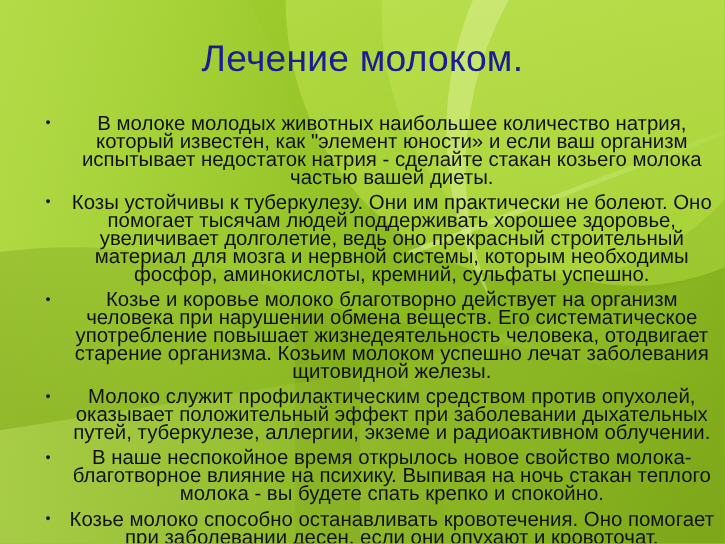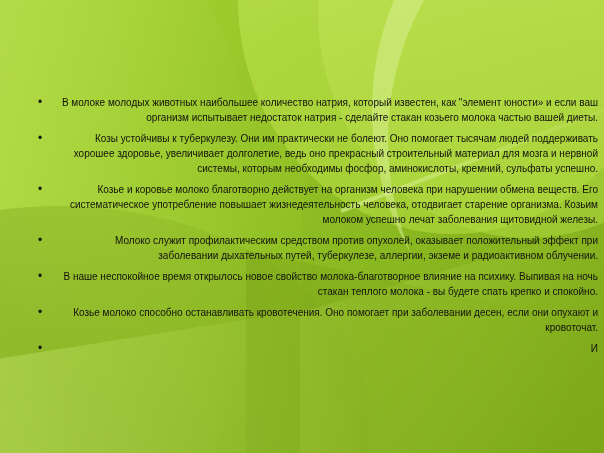--- a/index.html
+++ b/index.html
@@ -148,24 +148,24 @@
     width:25px;
     font-size:12px;
     line-height:15px;
     color:#14140e;
     text-align:left;
     padding-left:8px;
   }
 
   .bullet-text {
     flex:1 1 auto;
-    font-size:10px;
+    font-size:17px;
     line-height:15px;
     color:#12120c;
-    text-align:right;
+    text-align:center;
     letter-spacing:0;
   }
 </style>
 </head>
 <body>
 
 <div id="slide">
 
   <div class="deco swoosh-e"></div>
   <div class="deco swoosh-c"></div>
@@ -173,20 +173,21 @@
   <div class="deco swoosh-b"></div>
   <div class="deco swoosh-d"></div>
   <div class="deco swoosh-f"></div>
   <div class="deco facet-1"></div>
   <div class="deco facet-2"></div>
   <div class="deco facet-3"></div>
   <div class="deco streak"></div>
 
   <div id="content">
 
+    <div class="slide-title">Лечение молоком.</div>
 
     <div class="bullet-list">
 
       <div class="bullet-item">
         <span class="bullet-marker">•</span>
         <span class="bullet-text">В молоке молодых животных наибольшее количество натрия, который известен, как "элемент юности»  и  если ваш организм испытывает недостаток натрия - сделайте стакан козьего молока частью вашей диеты.</span>
       </div>
 
       <div class="bullet-item">
         <span class="bullet-marker">•</span>

